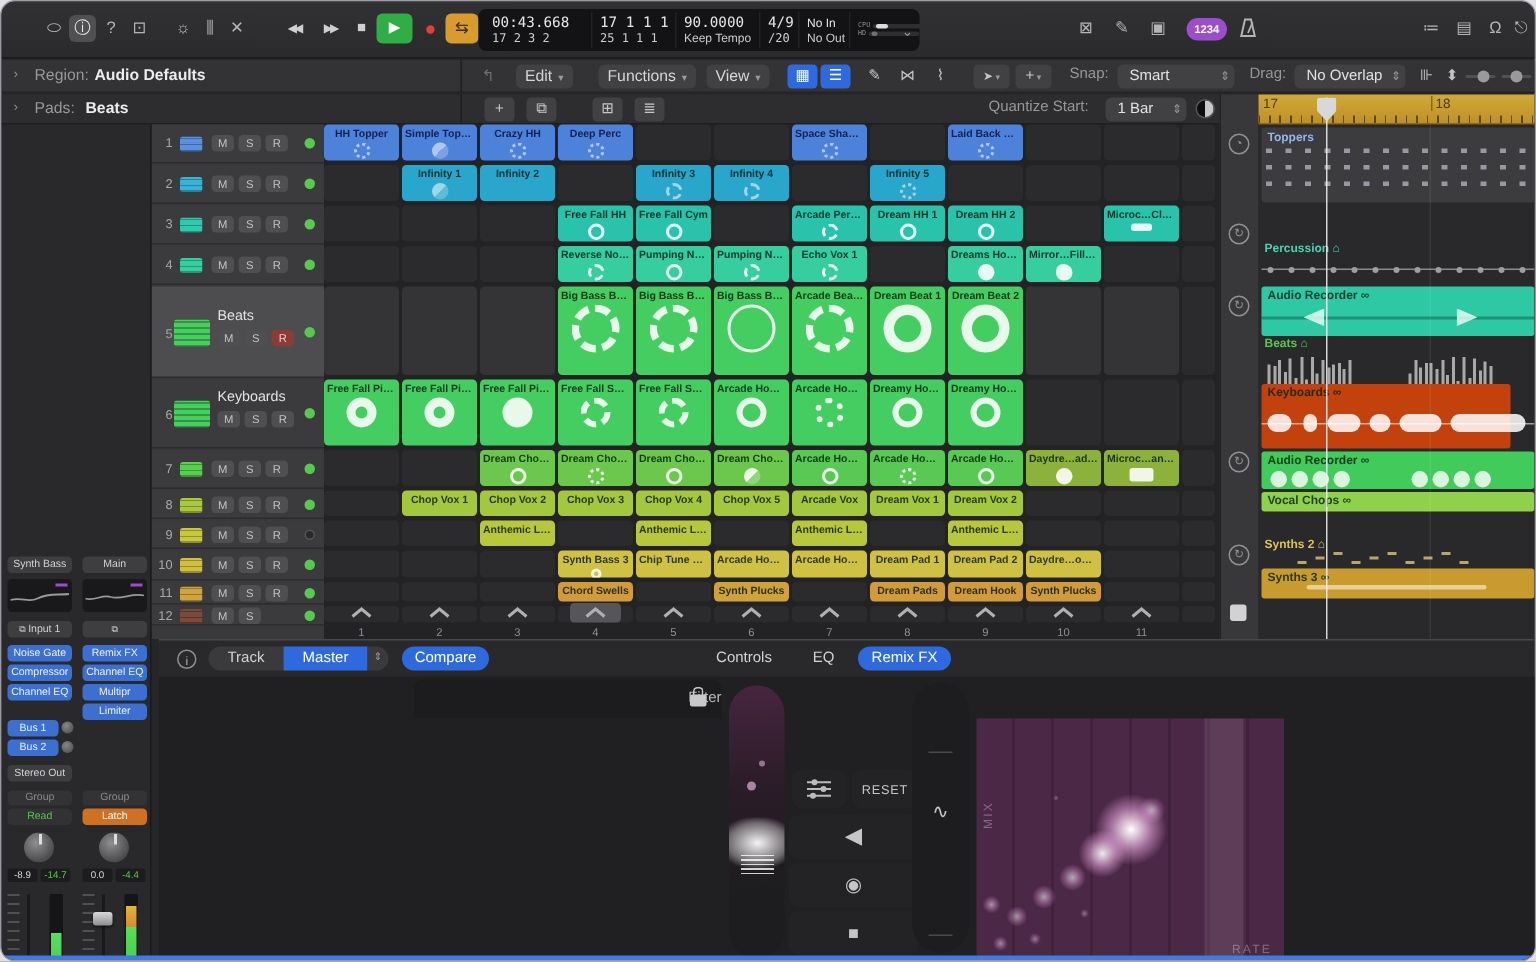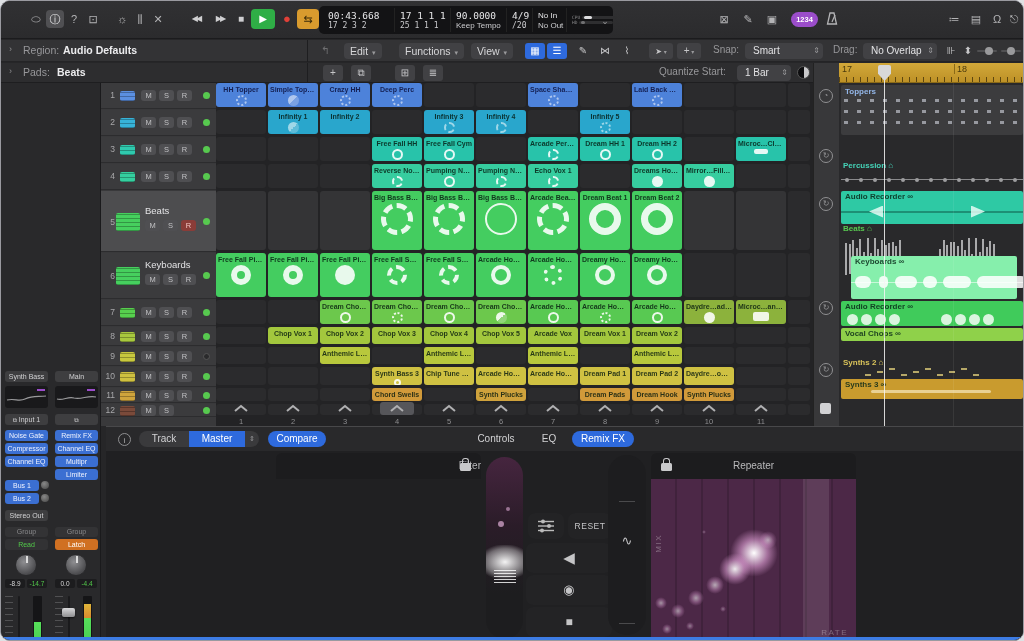--- a/index.html
+++ b/index.html
@@ -901,21 +901,21 @@
         <div style="position: absolute; left: 128.8px; top: 14.2844px; width: 2px; height: 41.4312px; background: rgb(169, 169, 171);"></div>
         <div style="position: absolute; left: 132.4px; top: 30.083px; width: 2px; height: 9.83397px; background: rgb(169, 169, 171);"></div>
         <div style="position: absolute; left: 136px; top: 14.0481px; width: 2px; height: 41.9038px; background: rgb(169, 169, 171);"></div>
         <div style="position: absolute; left: 139.6px; top: 27.5487px; width: 2px; height: 14.9027px; background: rgb(169, 169, 171);"></div>
         <div style="position: absolute; left: 143.2px; top: 14.9375px; width: 2px; height: 40.1251px; background: rgb(169, 169, 171);"></div>
         <div style="position: absolute; left: 146.8px; top: 23.4095px; width: 2px; height: 23.1809px; background: rgb(169, 169, 171);"></div>
         <div style="position: absolute; left: 150.4px; top: 16.8934px; width: 2px; height: 36.2131px; background: rgb(169, 169, 171);"></div>
         <div style="position: absolute; left: 154px; top: 19.7744px; width: 2px; height: 30.4512px; background: rgb(169, 169, 171);"></div>
       </div>
       <div style="position: absolute; left: 838px; top: 255px; width: 186px; height: 43px;">
-        <div style="position: absolute; left: 12px; top: 0px; width: 166px; height: 43px; background: #86efac; border-radius: 2px;">
+        <div style="position: absolute; left: 2px; top: 0px; width: 166px; height: 43px; background: #c2410c; border-radius: 2px;">
           <div style="position: absolute; left: 4px; top: 1px; font-size: 8px; font-weight: bold; color: rgba(8, 40, 25, 0.85);">Keyboards ∞</div>
           <div style="position: absolute; left: 0px; top: 25.5px; width: 182px; height: 1.5px; background: rgba(255, 255, 255, 0.55);"></div>
           <div style="position: absolute; left: 4px; top: 19.5px; width: 16px; height: 12px; border-radius: 6px; background: rgba(255, 255, 255, 0.85);"></div>
           <div style="position: absolute; left: 28px; top: 19.5px; width: 9px; height: 12px; border-radius: 6px; background: rgba(255, 255, 255, 0.85);"></div>
           <div style="position: absolute; left: 44px; top: 19.5px; width: 22px; height: 12px; border-radius: 6px; background: rgba(255, 255, 255, 0.85);"></div>
           <div style="position: absolute; left: 72px; top: 19.5px; width: 14px; height: 12px; border-radius: 6px; background: rgba(255, 255, 255, 0.85);"></div>
           <div style="position: absolute; left: 92px; top: 19.5px; width: 28px; height: 12px; border-radius: 6px; background: rgba(255, 255, 255, 0.85);"></div>
           <div style="position: absolute; left: 126px; top: 19.5px; width: 50px; height: 12px; border-radius: 6px; background: rgba(255, 255, 255, 0.85);"></div>
         </div>
       </div>
@@ -1079,24 +1079,20 @@
       <div class="rfxbtn" style="left:420px;top:92px;width:86px;height:30px;line-height:30px;font-size:15px;">◀</div>
       <div class="rfxbtn" style="left:420px;top:124px;width:86px;height:30px;line-height:30px;font-size:13px;">◉</div>
       <div class="rfxbtn" style="left:420px;top:156px;width:86px;height:30px;line-height:30px;font-size:12px;">■</div>
 
       <div class="pill" style="left:502px;top:4px;width:38px;height:180px;">
         <i class="abs" style="left:11px;top:46px;width:16px;height:1px;background:#4a4a4c;"></i>
         <span class="abs" style="left:0;top:78px;width:38px;text-align:center;color:#c5c5c7;font-size:13px;">∿</span>
         <i class="abs" style="left:11px;top:168px;width:16px;height:1px;background:#4a4a4c;"></i>
       </div>
 
-      <div class="fxhead" style="left:545px;top:2px;width:205px;">
-        <span class="lock" style="left:10px;top:10px;"></span>
-        <span>Repeater</span>
-      </div>
       <div class="pad" id="rpad" style="left:545px;top:28px;width:205px;height:161px;background-image:repeating-linear-gradient(90deg,transparent 0 24px,rgba(0,0,0,.16) 24px 26px);">
         <div class="abs" style="left:152px;top:0;width:26px;height:161px;background:rgba(255,255,255,.10);"></div>
         <span class="axis vaxis" style="left:3px;top:55px;">MIX</span>
         <span class="axis" style="right:8px;bottom:3px;">RATE</span>
       <div class="blob" style="left: 78.5px; top: 50.06px; width: 48px; height: 48px; background: radial-gradient(circle, rgb(255, 255, 255) 0%, rgba(235, 170, 225, 0.55) 40%, transparent 70%);"></div>
           <div class="blob" style="left: 68.05px; top: 74.16px; width: 32px; height: 32px; background: radial-gradient(circle, rgba(255, 255, 255, 0.9) 0%, rgba(235, 170, 225, 0.494) 40%, transparent 70%);"></div>
           <div class="blob" style="left: 107.85px; top: 52.18px; width: 18px; height: 18px; background: radial-gradient(circle, rgba(255, 255, 255, 0.5) 0%, rgba(235, 170, 225, 0.275) 40%, transparent 70%);"></div>
           <div class="blob" style="left: 54.55px; top: 97.26px; width: 18px; height: 18px; background: radial-gradient(circle, rgba(255, 255, 255, 0.6) 0%, rgba(235, 170, 225, 0.33) 40%, transparent 70%);"></div>
           <div class="blob" style="left: 37.1px; top: 111.14px; width: 16px; height: 16px; background: radial-gradient(circle, rgba(255, 255, 255, 0.55) 0%, rgba(235, 170, 225, 0.3) 40%, transparent 70%);"></div>
           <div class="blob" style="left: 19.65px; top: 125.02px; width: 14px; height: 14px; background: radial-gradient(circle, rgba(255, 255, 255, 0.5) 0%, rgba(235, 170, 225, 0.275) 40%, transparent 70%);"></div>

